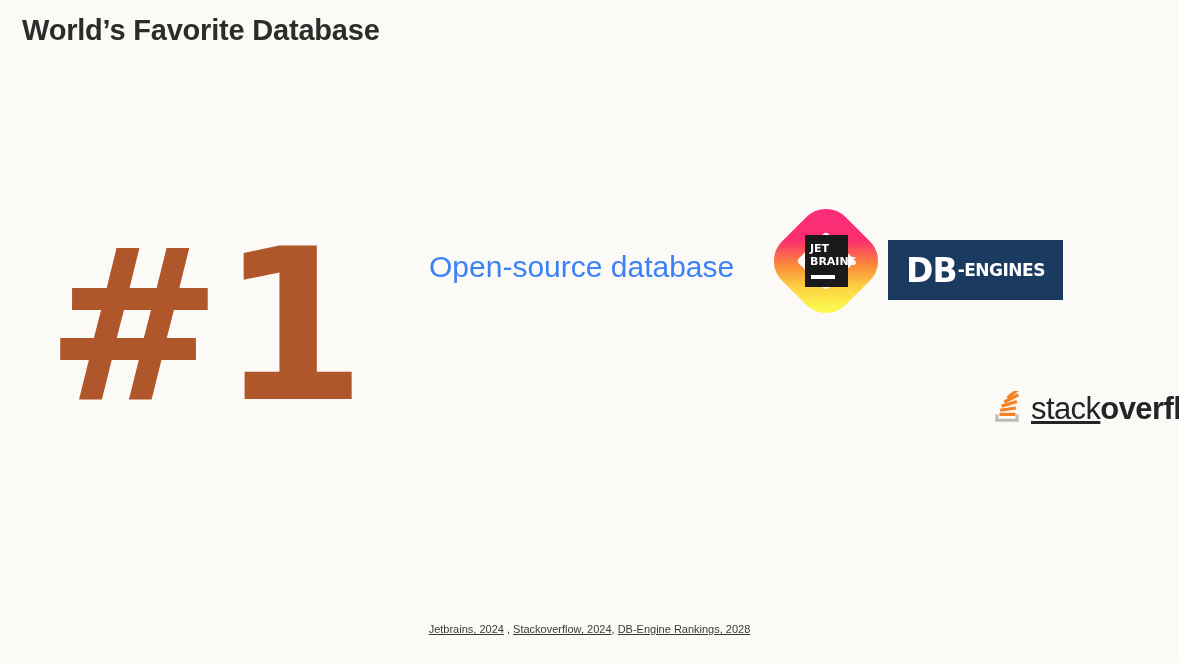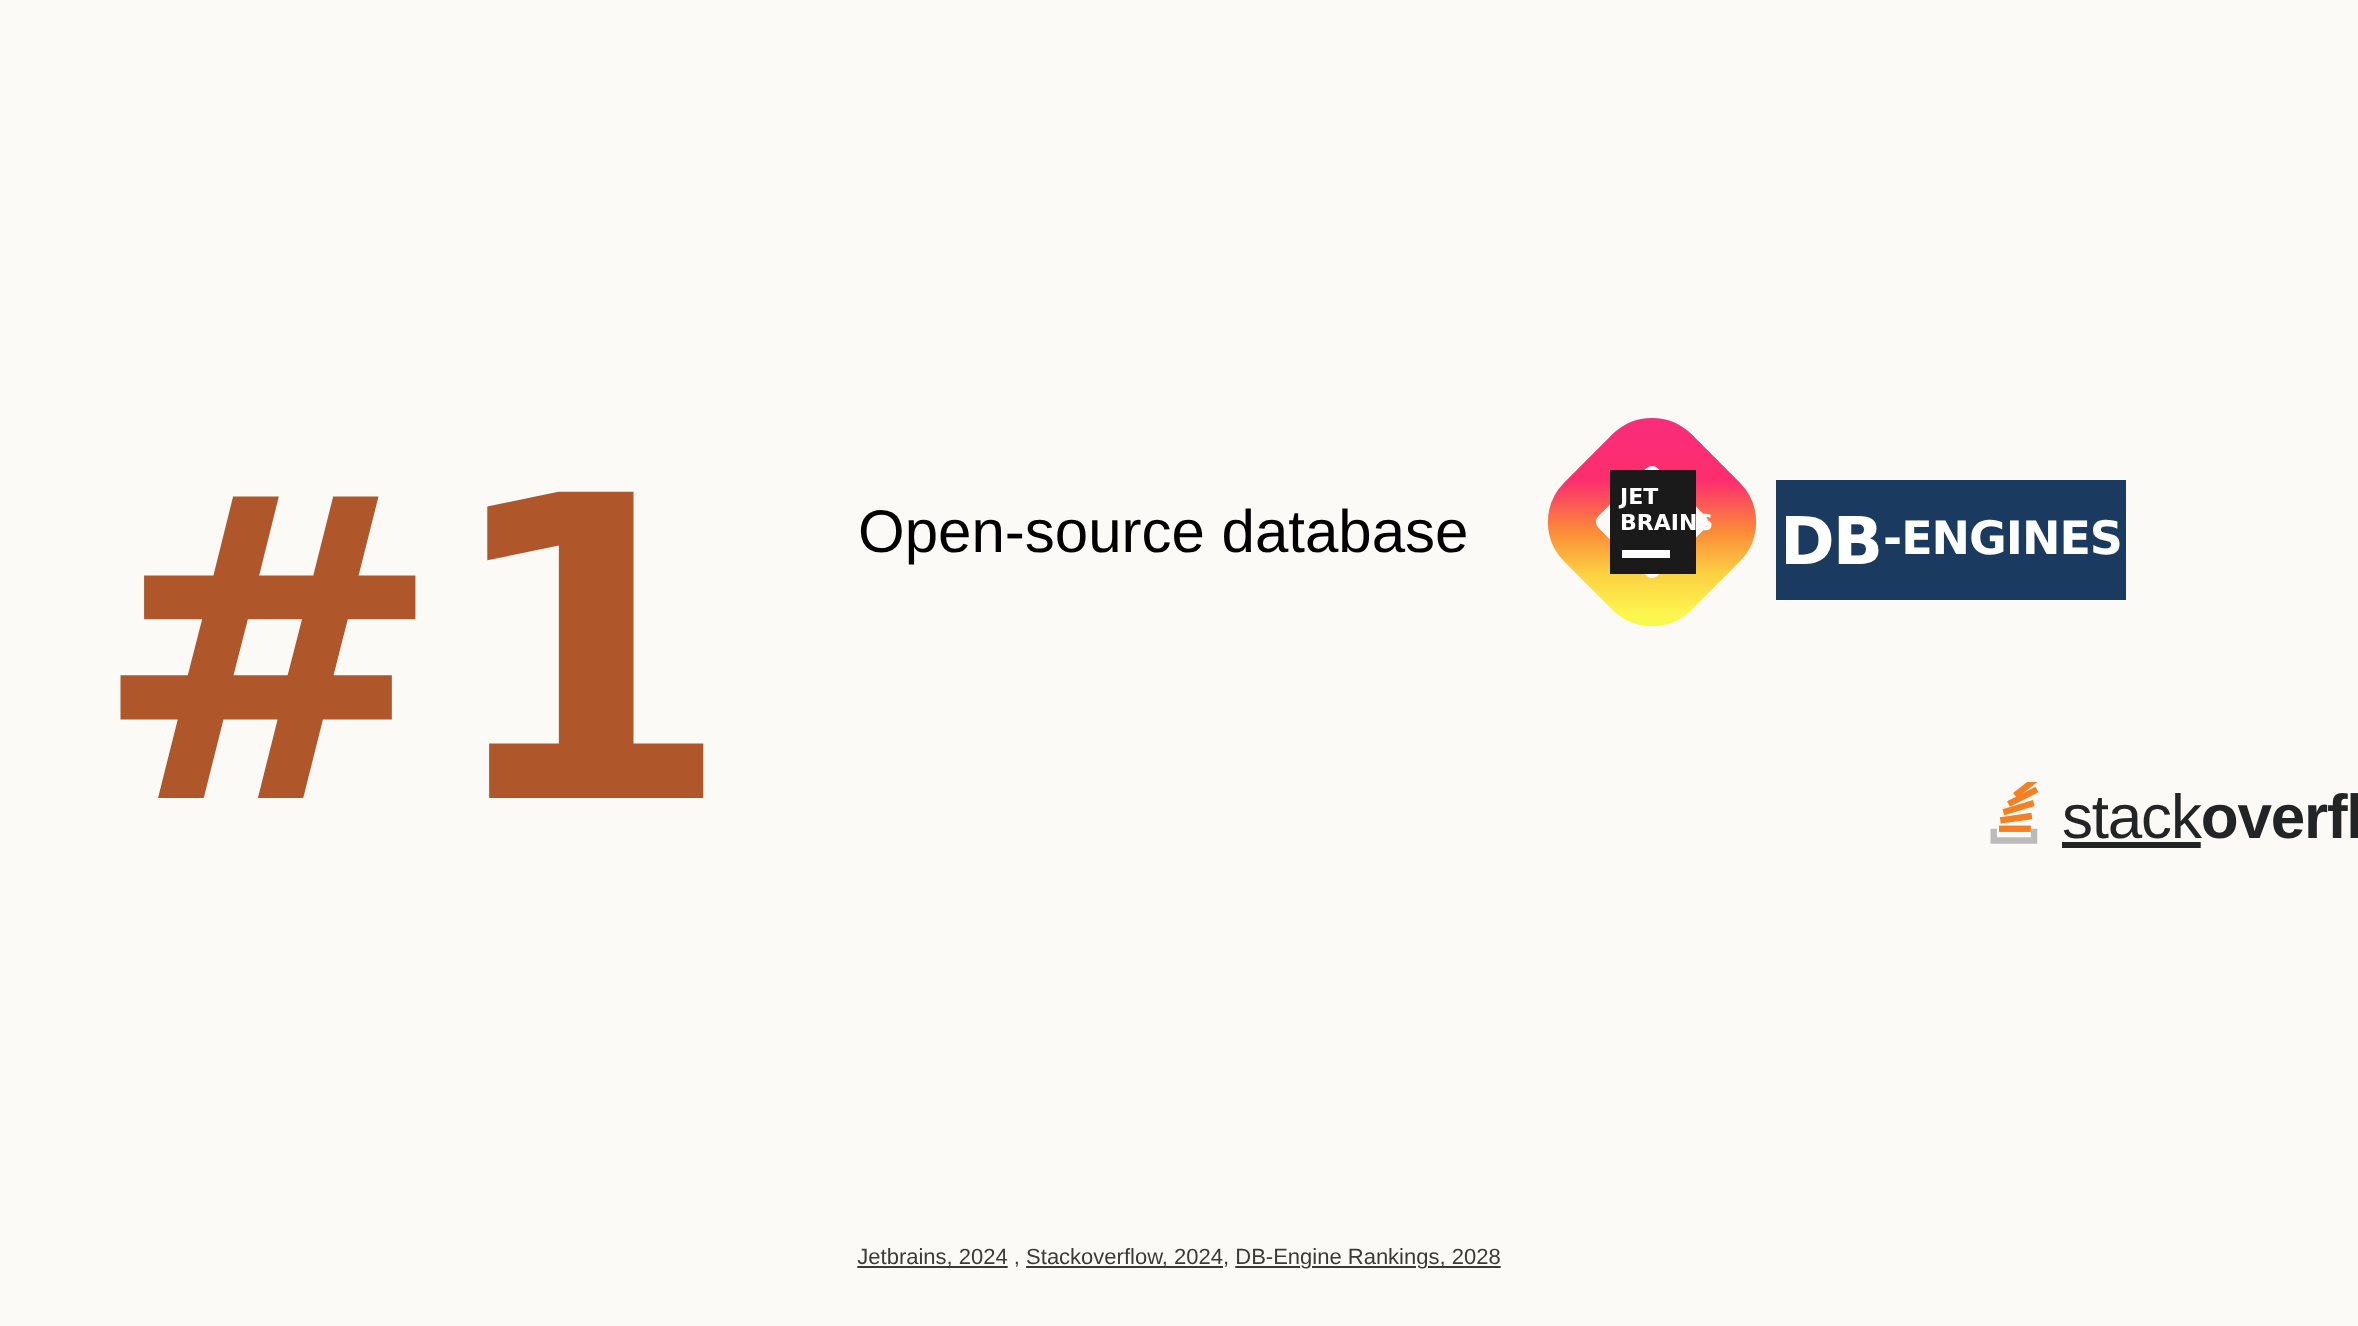--- a/index.html
+++ b/index.html
@@ -58,21 +58,21 @@
     position: absolute;
     display: flex;
     align-items: center;
   }
   .statement-1 { left: 429px; top: 243px; height: 48px; }
   .statement-2 { left: 429px; top: 387px; height: 48px; }
 
   .statement-text {
     font-size: 30px;
     font-weight: 300;
-    color: #000000;
+    color: #3b82f6;
     white-space: nowrap;
     font-family: "Liberation Sans", sans-serif;
   }
 
   
   .jetbrains-logo {
     position: absolute;
     left: 772px;
     top: 207px;
     width: 108px;
@@ -97,21 +97,21 @@
     font-family: "DejaVu Sans", sans-serif;
     font-weight: bold;
     font-size: 33px;
     line-height: 33px;
     letter-spacing: -1px;
   }
   .dbe-engines {
     color: #FFFFFF;
     font-family: "DejaVu Sans", sans-serif;
     font-weight: bold;
-    font-size: 23px;
+    font-size: 17px;
     line-height: 23px;
     letter-spacing: -0.5px;
     margin-left: 1px;
     text-align: center;
   }
 
   
   .stackoverflow-logo {
     position: absolute;
     left: 991px;
@@ -155,20 +155,21 @@
     text-decoration: underline;
     cursor: pointer;
   }
   .footer .sep { text-decoration: none; }
 </style>
 </head>
 <body>
 
 <div class="slide">
 
+  <div class="slide-title">World’s Favorite Database</div>
 
   <div class="rank-badge">#1</div>
 
   <div class="statement statement-1">
     <span class="statement-text">Open-source database</span>
   </div>
 
   <div class="jetbrains-logo">
     <svg viewBox="0 0 108 108" width="108" height="108" aria-hidden="true">
       <defs>

